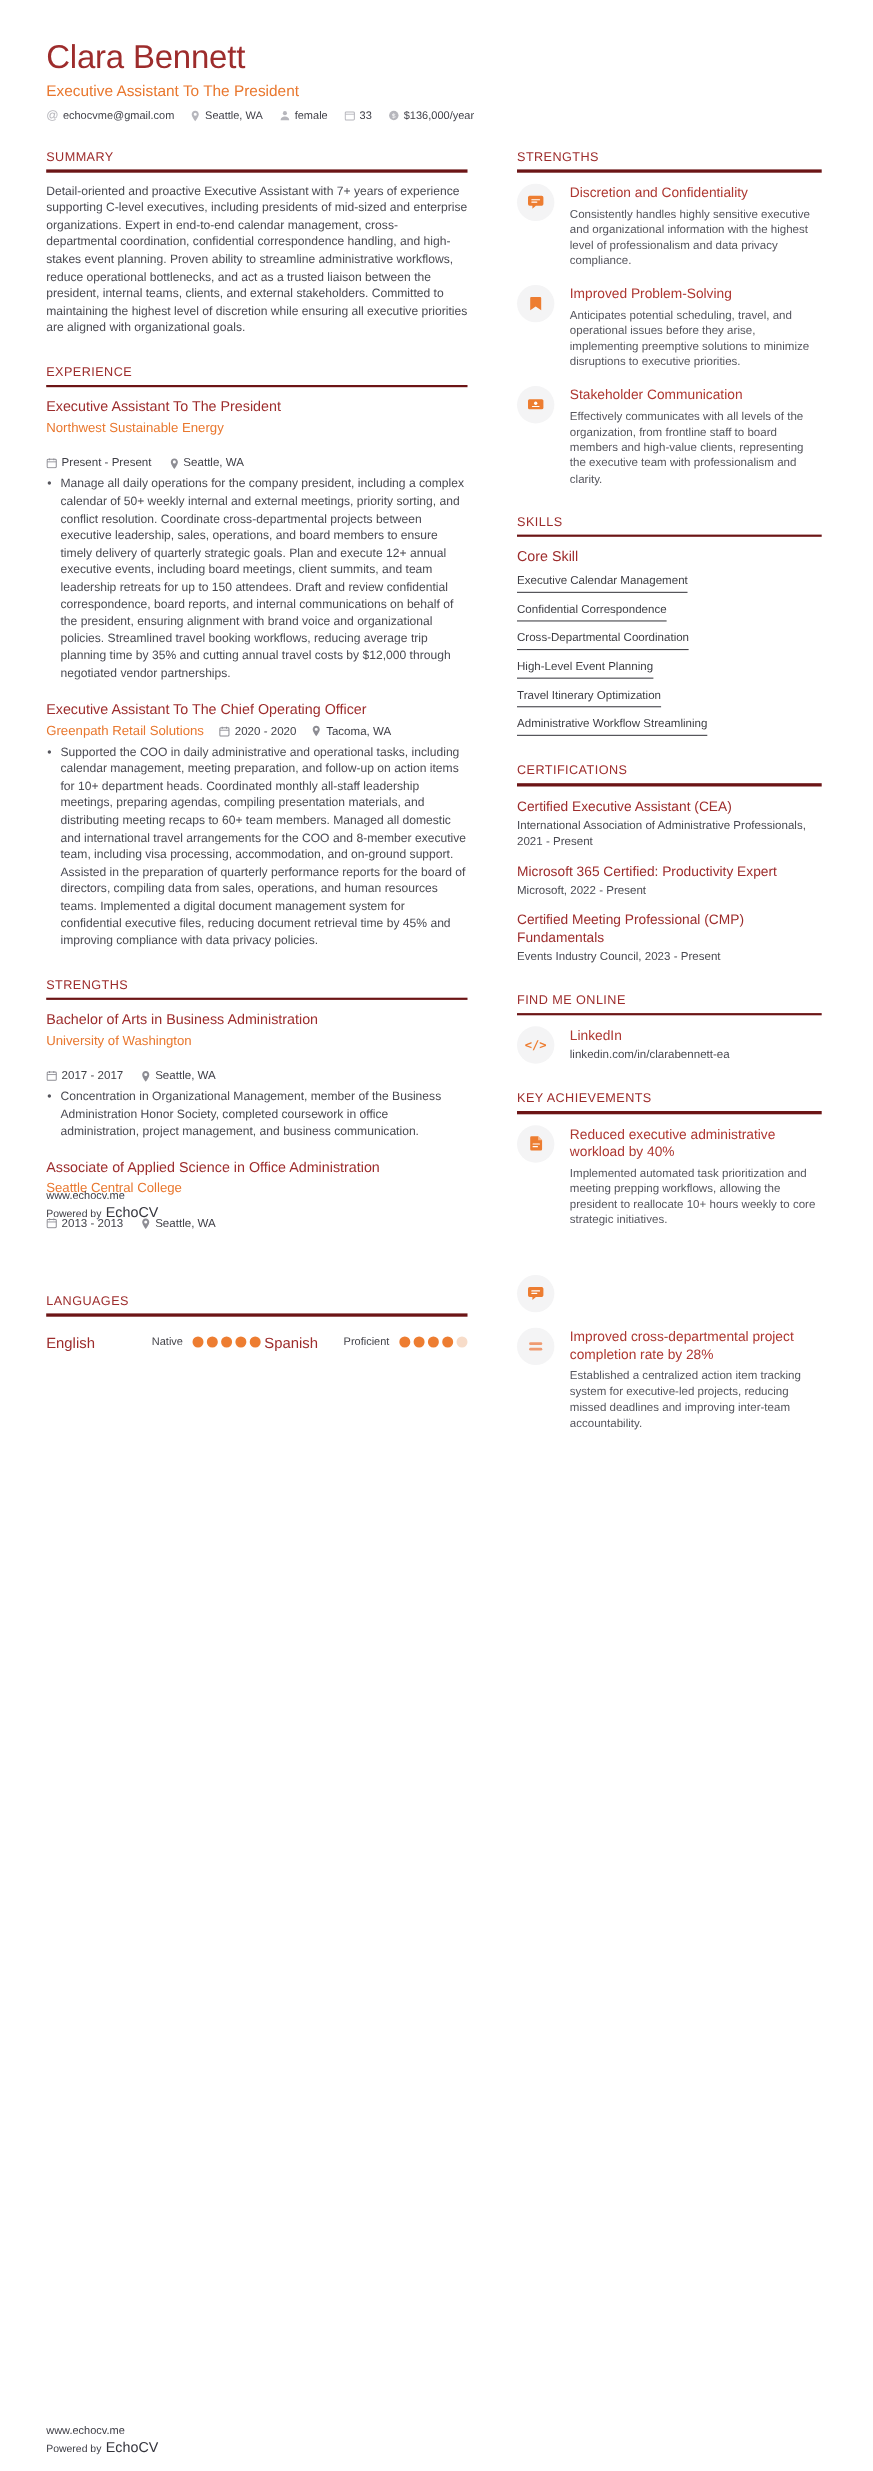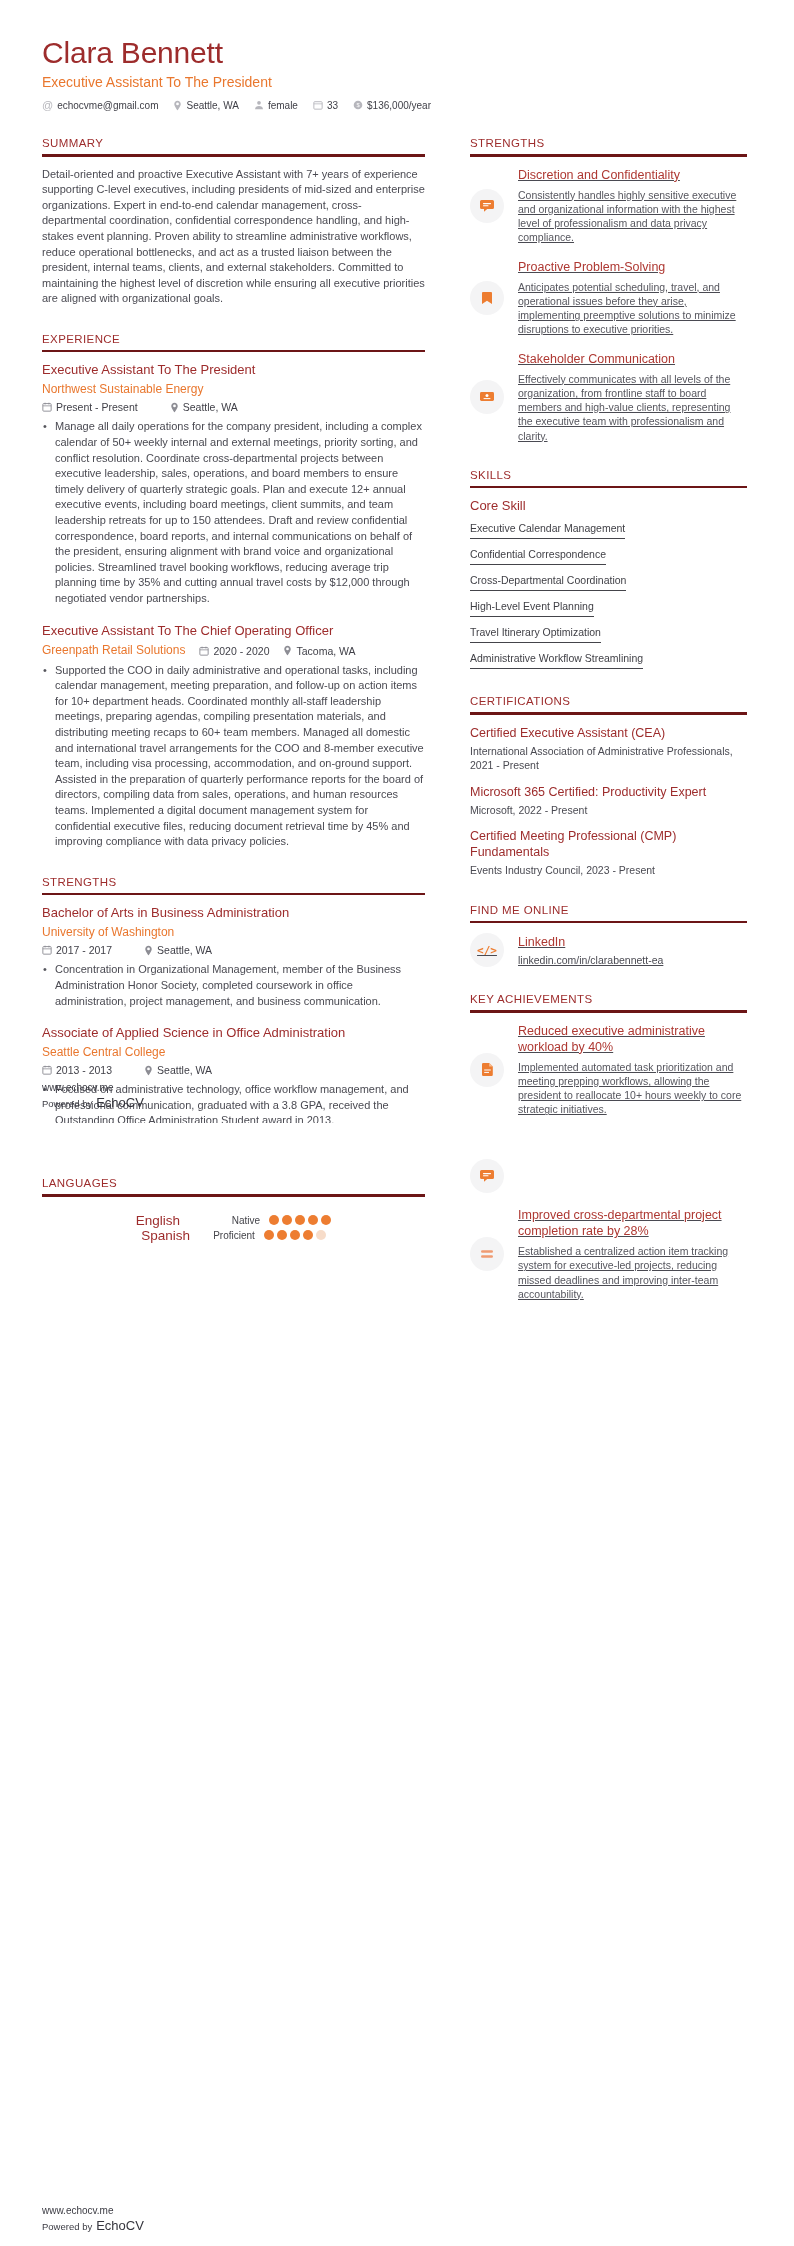--- a/index.html
+++ b/index.html
@@ -28,30 +28,30 @@
   .sec-heading { font-size:11.5px; letter-spacing:0.4px; color:#9d2c2c; }
   .sec-rule { height:2.5px; background:#6c1516; margin:5px 0 10px 0; }
 
   .body-text { font-size:11px; line-height:1.42; color:#4a4a52; }
 
   
   .job { margin-bottom:16px; }
   .job-title { font-size:13px; color:#9d2c2c; line-height:1.3; }
   .job-company { font-size:12px; color:#e9772e; margin-top:3px; }
   .inline-head { display:flex; align-items:flex-end; gap:14px; flex-wrap:wrap; margin-top:3px; }
-  .meta-row { display:flex; align-items:center; gap:32px; margin-top:5px;
+  .meta-row { display:flex; align-items:center; gap:16px; margin-top:19px;
               font-size:10.5px; color:#3f3f47; }
   .meta-item { display:flex; align-items:center; gap:4px; }
   .m-icon { display:inline-flex; color:#8d8d94; }
   .bullet { position:relative; padding-left:13px; margin-top:6px;
             font-size:11px; line-height:1.42; color:#4a4a52; }
   .bullet::before { content:"•"; position:absolute; left:1px; top:0; color:#55555c; }
 
   
-  .r-item { display:flex; align-items:center; gap:14px; margin-bottom:14px;text-decoration:underline; }
+  .r-item { display:flex; align-items:flex-start; gap:14px; margin-bottom:14px; }
   .r-icon-wrap { flex:0 0 34px; width:34px; height:34px; border-radius:50%;
                  background:#f4f4f5; display:flex; align-items:center; justify-content:center; }
   .r-body { min-width:0; }
   .r-title { font-size:12.5px; line-height:1.28; color:#ae3832; }
   .r-text { font-size:10.5px; line-height:1.36; color:#56565e; margin-top:5px; }
   .r-url { font-size:10.5px; color:#4a4a52; margin-top:4px; }
   .code-glyph { font-family:"DejaVu Sans Mono", monospace; font-size:11px;
                 font-weight:bold; color:#ed7d31; }
 
   
@@ -59,21 +59,21 @@
   .skill-item { display:table; font-size:10.5px; color:#3f3f45; margin-top:9px;
                 padding-bottom:4px; border-bottom:1.3px solid #44444a; }
 
   
   .cert { margin-bottom:11px; }
   .cert-title { font-size:12.5px; color:#9d2c2c; line-height:1.3; }
   .cert-sub { font-size:10.5px; color:#4a4a52; line-height:1.35; margin-top:3px; }
 
   
   .lang-sec { margin-top:18px; }
-  .lang-row { display:flex; align-items:center; margin-top:16px;flex-direction:column; }
+  .lang-row { display:flex; align-items:center; margin-top:16px; }
   .lang-block { display:flex; align-items:center; }
   .lang-name { font-size:13.5px; color:#9d2c2c; width:96px; }
   .lang-level { font-size:10px; color:#44444a; margin-right:9px; }
   .dots { display:flex; gap:3px; align-items:center; }
   .dot { width:10px; height:10px; border-radius:50%; background:#f7dcc9; }
   .dot.filled { background:#ed7d31; }
   .lang-gap { width:16px; }
 
   
   .page-footer { position:absolute; left:42px; right:47px; bottom:12px;
@@ -280,21 +280,21 @@
           </div>
         </div>
 
         <div class="r-item">
           <span class="r-icon-wrap">
             <svg width="12" height="14" viewBox="0 0 12 14">
                 <path d="M2 1h8a1 1 0 0 1 1 1v11L6 9.7 1 13V2a1 1 0 0 1 1-1z" fill="#ed7d31"></path>
               </svg>
           </span>
           <div class="r-body">
-            <div class="r-title">Proactive Problem-Solving</div>
+            <div class="r-title">Improved Problem-Solving</div>
             <div class="r-text">Anticipates potential scheduling, travel, and operational issues before they arise, implementing preemptive solutions to minimize disruptions to executive priorities.</div>
           </div>
         </div>
 
         <div class="r-item">
           <span class="r-icon-wrap">
             <svg width="16" height="14" viewBox="0 0 16 14">
                 <rect x="1" y="2" width="14" height="9" rx="1.4" fill="#ed7d31"></rect>
                 <circle cx="8" cy="5.6" r="1.5" fill="#ffffff"></circle>
                 <path d="M5 8.6h6" stroke="#ffffff" stroke-width="1" stroke-linecap="round"></path>

